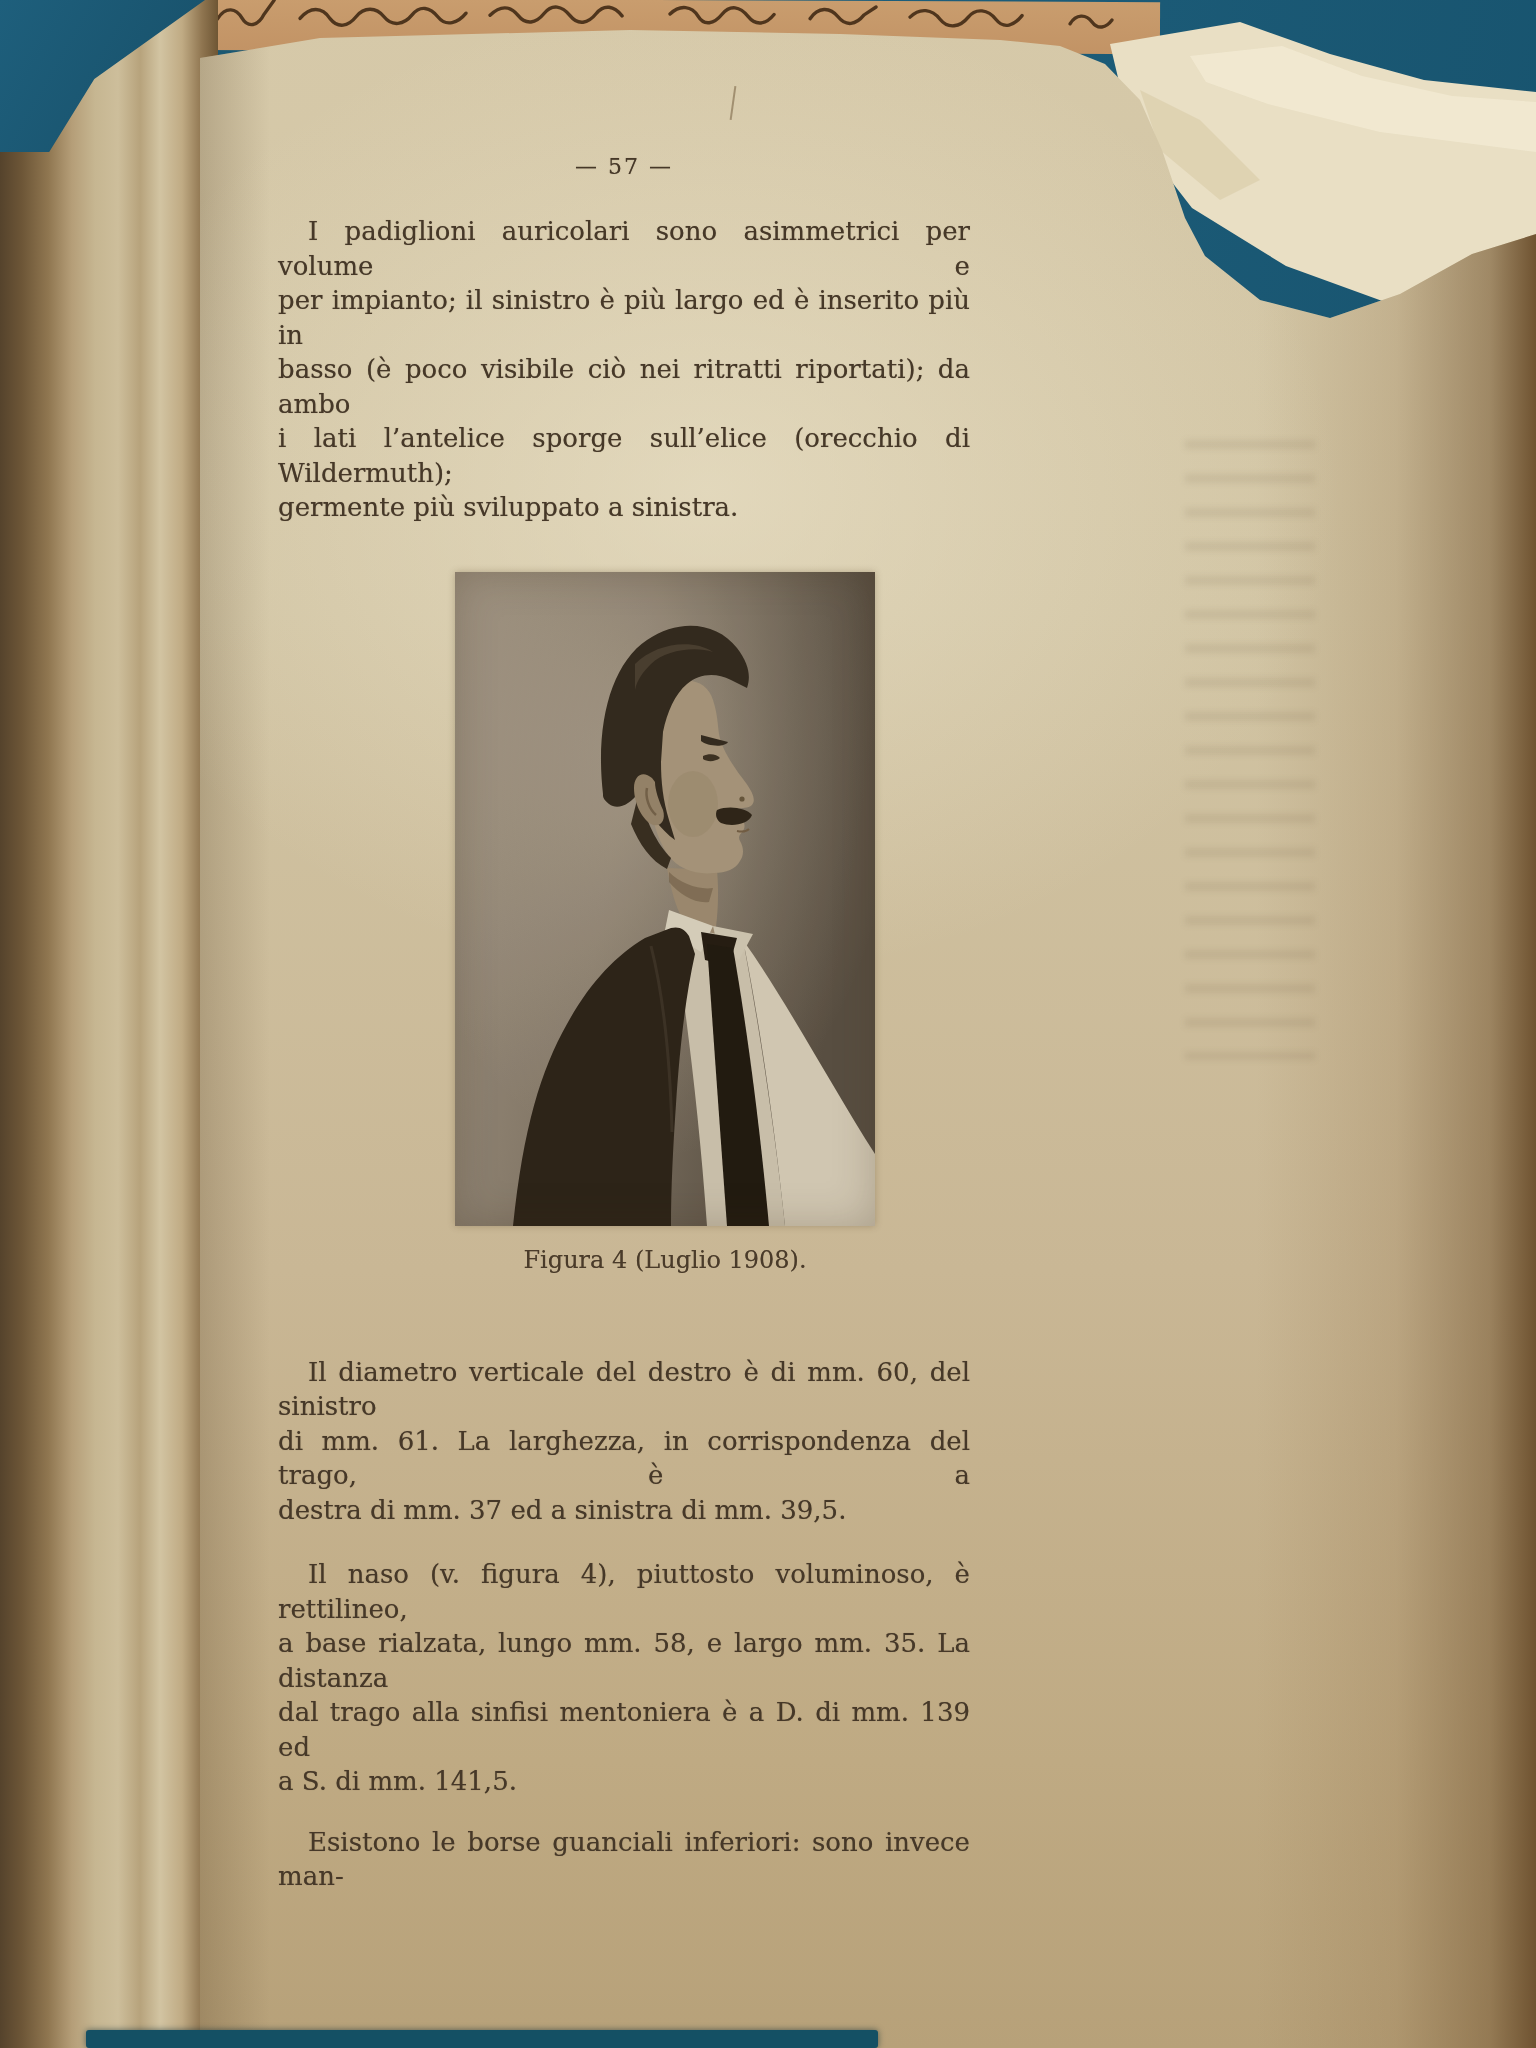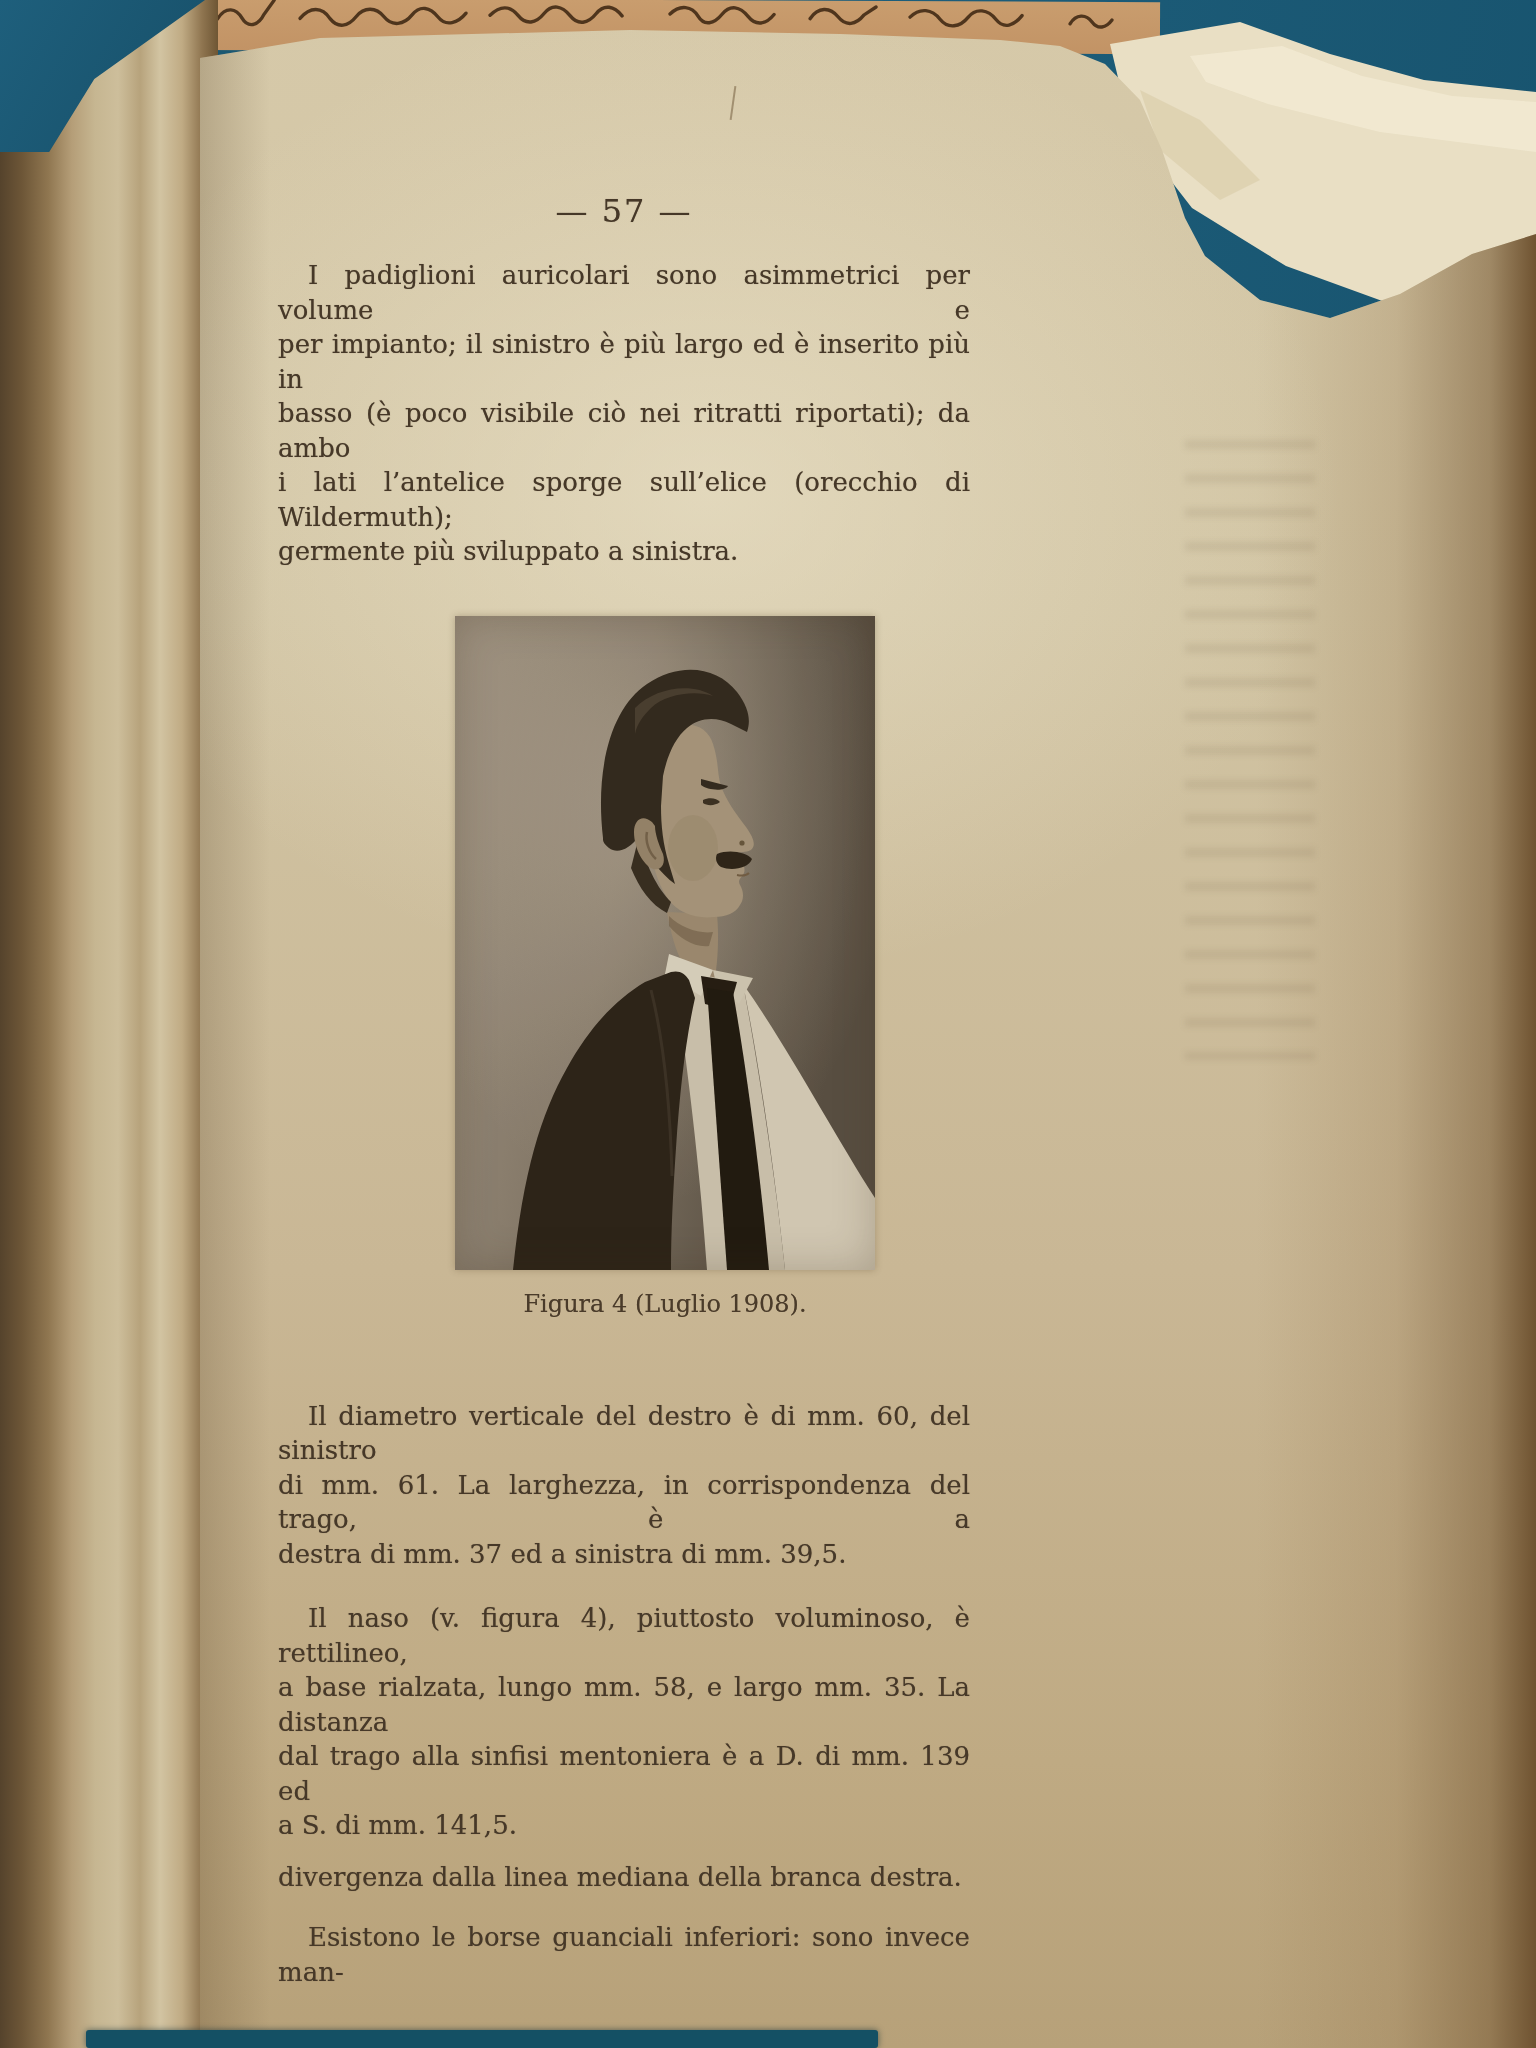--- a/index.html
+++ b/index.html
@@ -66,21 +66,21 @@
     background:repeating-linear-gradient(180deg,rgba(92,72,46,.10) 0 9px,rgba(92,72,46,0) 9px 34px);
     filter:blur(3px);
   }
 
   
   .column{
     position:absolute;left:278px;top:152px;width:692px;
     color:#463828;font-size:26px;line-height:34.5px;
     text-shadow:0 0 .7px rgba(70,56,40,.55);
   }
-  .pnum{text-align:center;font-size:32px;letter-spacing:2px;line-height:30px;margin-top:44px;}
+  .pnum{text-align:center;font-size:22px;letter-spacing:2px;line-height:30px;}
   .para{margin:0;}
   .para.p1{margin-top:32px;}
   .para.p2{margin-top:80px;}
   .para.p3{margin-top:30px;}
   .para.p4{margin-top:17px;}
   .para.p5{margin-top:26px;}
   .pline{text-align:justify;text-align-last:justify;white-space:normal;}
   .pline.last{text-align-last:left;}
   .pline.first{text-indent:30px;}
 
@@ -209,21 +209,20 @@
       </div>
 
     <div class="para p3">
         <div class="pline first">Il naso (v. figura 4), piuttosto voluminoso, è rettilineo,</div>
         <div class="pline">a base rialzata, lungo mm. 58, e largo mm. 35. La distanza</div>
         <div class="pline">dal trago alla sinfisi mentoniera è a D. di mm. 139 ed</div>
         <div class="pline last">a S. di mm. 141,5.</div>
       </div>
 
     <div class="para p4">
-        <div class="pline last">divergenza dalla linea mediana della branca destra.</div>
       </div>
 
     <div class="para p5 keep-just">
         <div class="pline first">Esistono le borse guanciali inferiori: sono invece man-</div>
       </div>
   </div>
 
 </div>
 
 </body></html>

